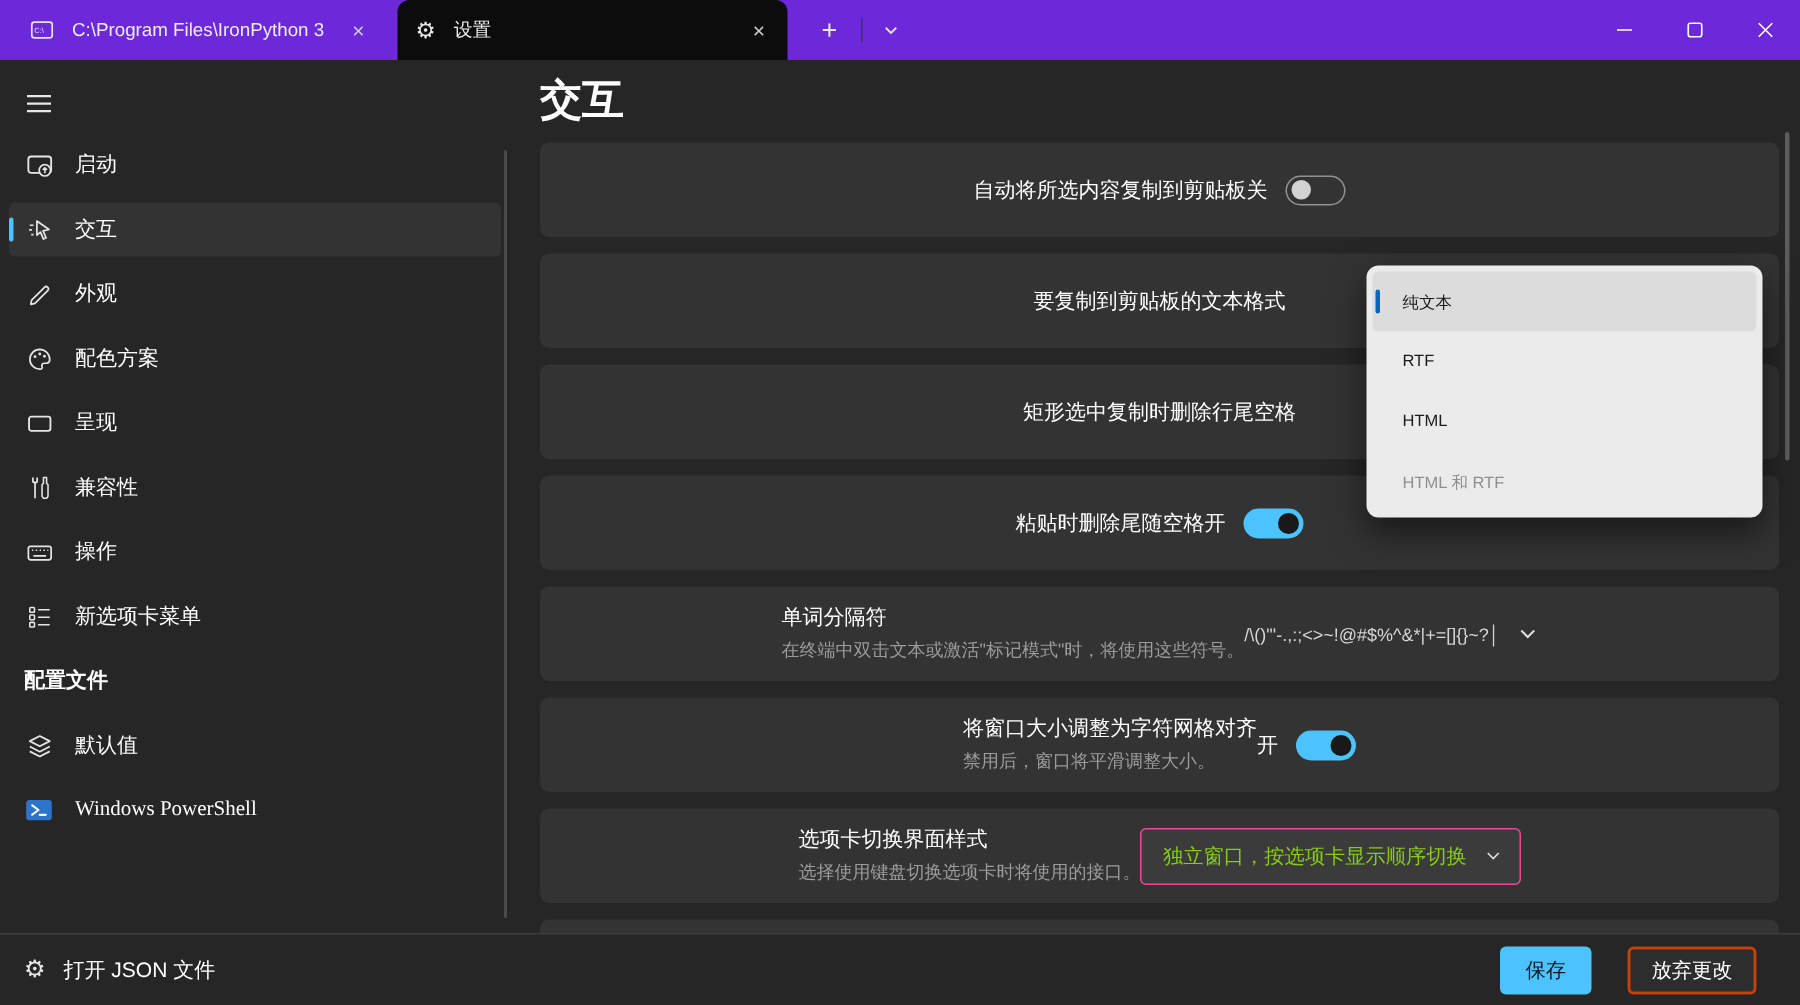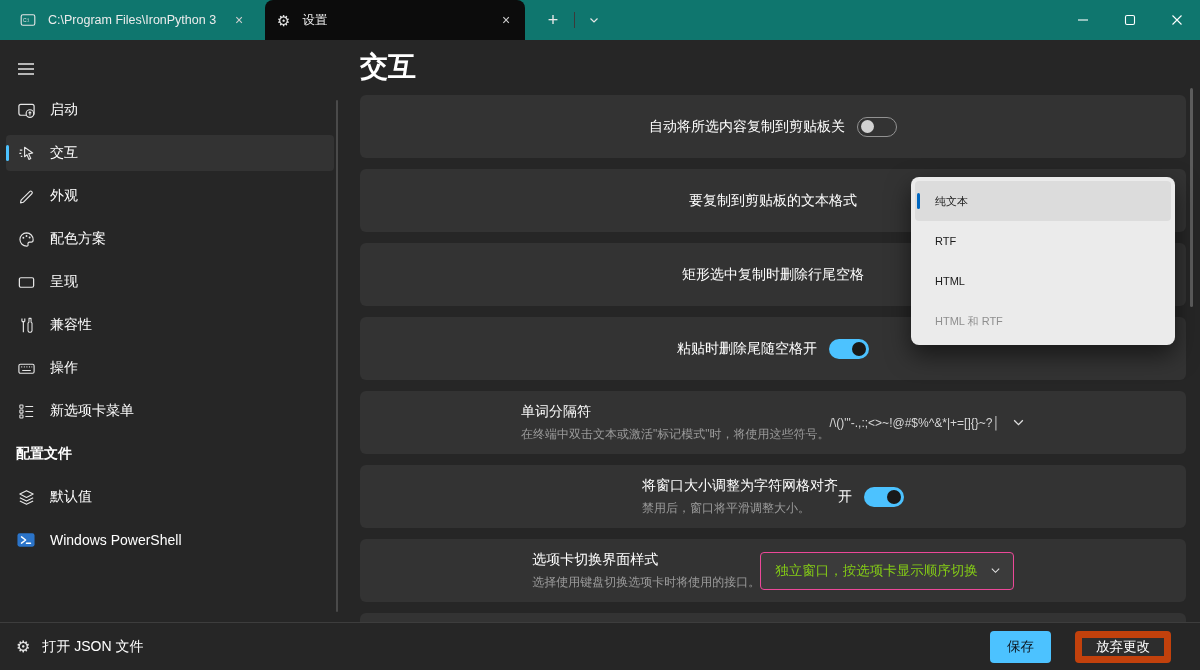--- a/index.html
+++ b/index.html
@@ -1,36 +1,36 @@
 <!DOCTYPE html>
 <html><head>
 <meta charset="utf-8">
 <style>
   html,body{margin:0;padding:0;background:#000;}
   body{font-family:"Liberation Sans","DejaVu Sans",sans-serif;-webkit-font-smoothing:antialiased;}
   .window{position:relative;width:1200px;height:670px;background:#262626;overflow:hidden;}
 
   
-  .tabbar{position:absolute;left:0;top:0;width:1200px;height:40px;background:#0f766e;}
+  .tabbar{position:absolute;left:0;top:0;width:1200px;height:40px;background:#6d28d9;}
   .tab{position:absolute;top:0;height:40px;display:flex;align-items:center;color:#ececec;font-size:12.5px;}
   .tab.inactive{left:8px;width:250px;}
   .tab.active{left:265px;width:260px;background:#0c0c0c;border-radius:8px 8px 0 0;}
   .tab .tab-icon{margin:0 12px 0 12px;display:flex;align-items:center;}
   .tab .tab-title{flex:1;white-space:nowrap;overflow:hidden;}
   .tab .tab-close{width:26px;height:26px;display:flex;align-items:center;justify-content:center;
     color:#cfcfcf;font-size:14px;margin-right:6px;border-radius:4px;}
   .newtab-btn{position:absolute;left:538px;top:6px;width:30px;height:28px;color:#e8e8e8;font-size:18px;
     display:flex;align-items:center;justify-content:center;border-radius:4px;}
   .tab-sep{position:absolute;left:574px;top:12px;width:1px;height:16px;background:#3a3a3a;}
   .tabdrop-btn{position:absolute;left:580px;top:6px;width:28px;height:28px;display:flex;align-items:center;justify-content:center;border-radius:4px;}
   .win-controls{position:absolute;right:0;top:0;height:40px;display:flex;}
   .win-btn{width:47px;height:40px;display:flex;align-items:center;justify-content:center;color:#fff;}
 
   
-  .sidebar{position:absolute;left:0;top:40px;width:340px;height:582px;}
+  .sidebar{position:absolute;left:0;top:40px;width:340px;height:582px;font-family:Liberation Serif, serif;}
   .hamburger{position:absolute;left:8px;top:12px;width:36px;height:34px;display:flex;align-items:center;justify-content:center;border-radius:4px;}
   .nav{position:absolute;left:0;top:52px;width:340px;}
   .nav-item{position:relative;height:36px;margin:0 6px 7px 6px;display:flex;align-items:center;border-radius:4px;color:#ffffff;font-size:14px;}
   .nav-item.selected{background:#333333;}
   .accent-bar{position:absolute;left:0;top:10px;width:3px;height:16px;border-radius:2px;background:#4cc2ff;}
   .nav-icon{width:20px;margin:0 14px 0 10px;display:flex;align-items:center;justify-content:center;}
   .nav-label{white-space:nowrap;}
   .nav-header{height:36px;margin:0 6px 7px 6px;display:flex;align-items:center;color:#ffffff;font-size:14px;font-weight:700;padding-left:10px;}
   .side-scroll{position:absolute;left:336px;top:60px;width:2px;height:512px;background:#4a4a4a;border-radius:2px;}
 
@@ -65,21 +65,21 @@
   .popup-item.disabled{color:#8f8f8f;}
 
   
   .footer{position:absolute;left:0;top:622px;width:1200px;height:48px;background:#262626;border-top:1px solid #3d3d3d;
     display:flex;align-items:center;box-sizing:border-box;}
   .json-btn{display:flex;align-items:center;gap:12px;margin-left:16px;color:#ffffff;font-size:14px;}
   .json-btn .gear-glyph{font-size:16px;color:#e6e6e6;line-height:1;}
   .footer-spacer{flex:1;}
   .btn{height:32px;border-radius:4px;display:flex;align-items:center;justify-content:center;font-size:13.5px;box-sizing:border-box;}
   .btn.save{background:#4cc2ff;color:#0e1720;padding:0 17px;margin-right:24px;}
-  .btn.discard{background:#2d2d2d;border:7px solid #c2410c;color:#ffffff;padding:0 14px;margin-right:29px;}
+  .btn.discard{background:#2d2d2d;border:2px solid #c2410c;color:#ffffff;padding:0 14px;margin-right:29px;}
 
   svg{display:block;}
   .gear-glyph{font-size:15px;color:#e6e6e6;line-height:1;}
 </style>
 </head>
 <body>
 
 <div class="window">
 
   <div class="tabbar">

